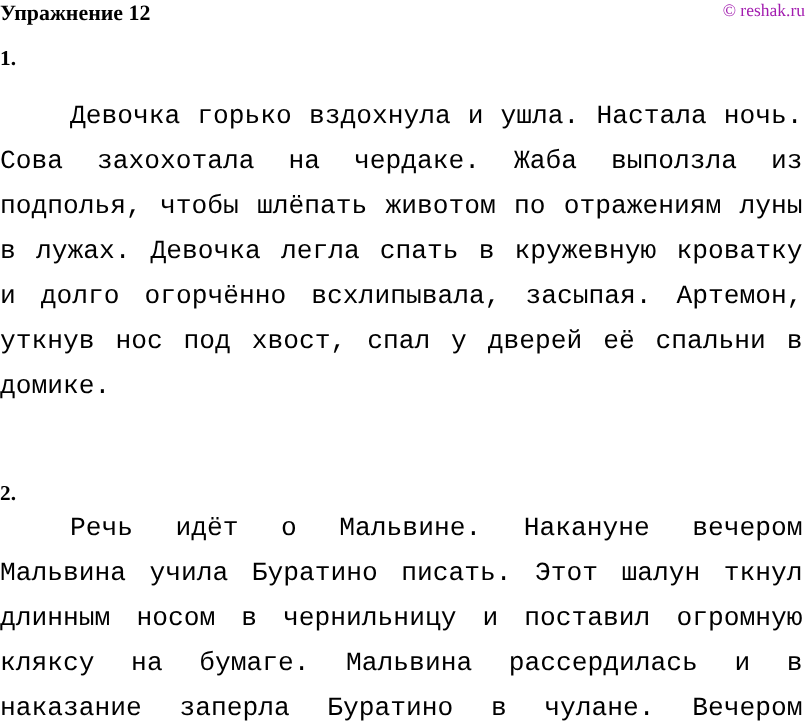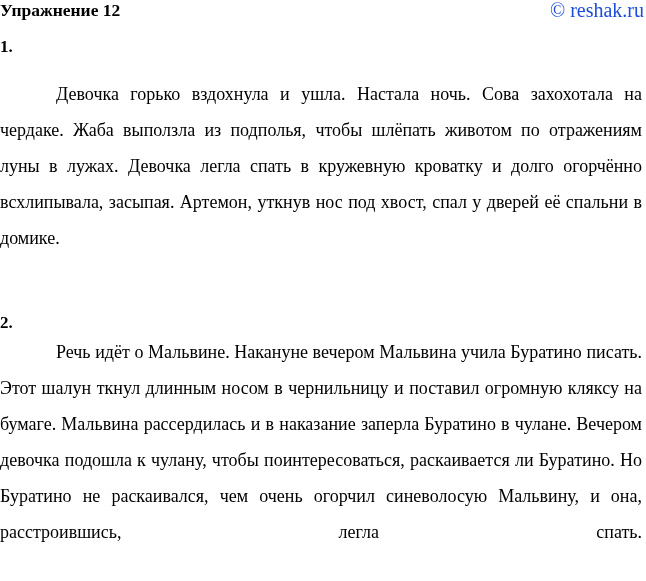--- a/index.html
+++ b/index.html
@@ -37,24 +37,24 @@
   .page-title {
     font-family: "Liberation Serif", "DejaVu Serif", serif;
     font-size: 17.5px;
     font-weight: bold;
     line-height: 20px;
     letter-spacing: 0px;
     white-space: nowrap;
   }
   .watermark {
     font-family: "Liberation Serif", "DejaVu Serif", serif;
-    font-size: 20px;
+    font-size: 14px;
     font-weight: normal;
     line-height: 20px;
-    color: #1d4ed8;
+    color: #a21caf;
     white-space: nowrap;
     padding-right: 2px;
   }
 
   
   .answers {
     position: absolute;
     top: 36px;
     left: 0;
     width: 646px;
@@ -64,22 +64,22 @@
   }
   .answer-number {
     font-family: "Liberation Serif", "DejaVu Serif", serif;
     font-size: 17px;
     font-weight: bold;
     line-height: 22px;
     margin: 0;
     padding: 0;
   }
   .answer-body {
-    font-family: Liberation Serif, serif;
-    font-size: 18px;
+    font-family: Liberation Mono, monospace;
+    font-size: 21px;
     line-height: 36px;
     text-align: justify;
     text-justify: inter-word;
     text-indent: 56px;
     margin: 0;
     padding: 0;
     width: 642px;
     hyphens: none;
     word-spacing: 0px;
   }

